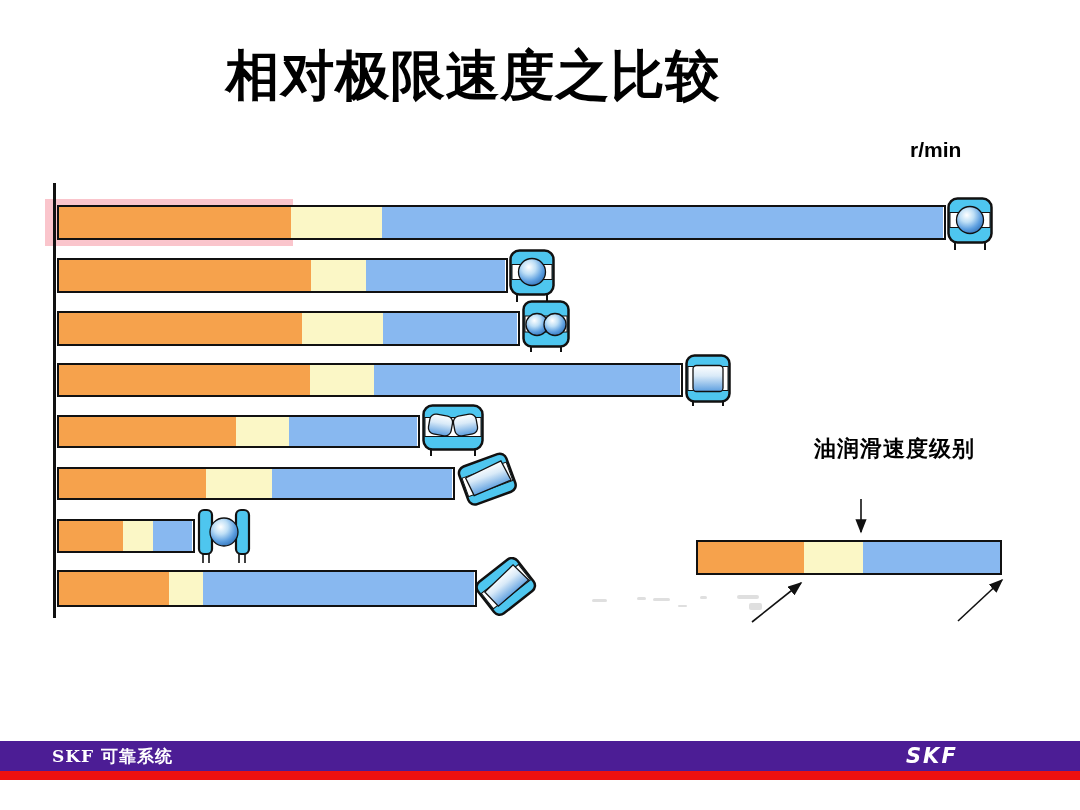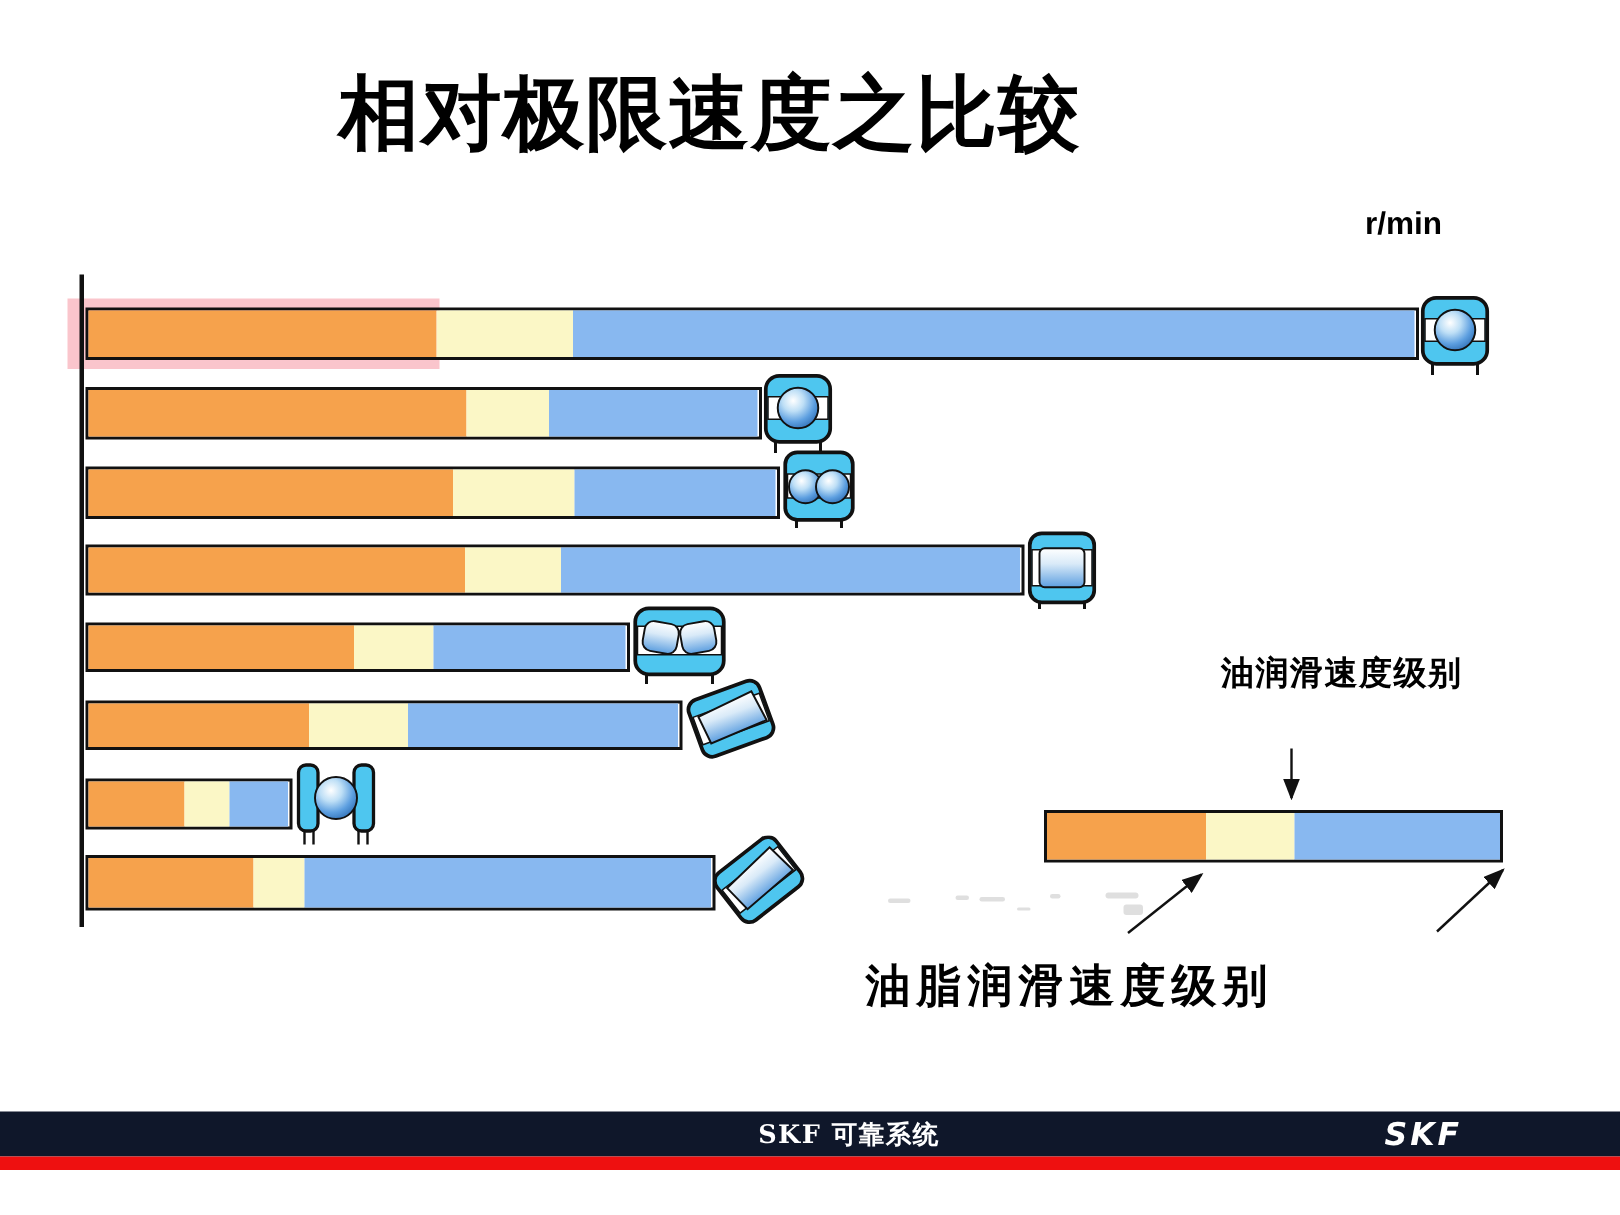--- a/index.html
+++ b/index.html
@@ -24,21 +24,21 @@
   .legend{position:absolute;left:696px;top:540px;height:35px;display:flex;
         border:2px solid #111;box-sizing:border-box;z-index:1;}
   .arrows{position:absolute;left:0;top:0;pointer-events:none;z-index:3;}
   .remnant{position:absolute;background:#c4c4c4;opacity:.55;border-radius:2px;}
   .footer-blue{position:absolute;left:0;top:741px;width:1080px;height:30px;display:flex;
         align-items:center;}
   .footer-brand{margin-left:52px;color:#fff;font-size:17px;font-weight:bold;
         font-family:"DejaVu Serif","Liberation Serif",serif;letter-spacing:1px;}
   .footer-logo{position:absolute;left:906px;color:#fff;font-size:21px;font-weight:bold;
         font-style:italic;letter-spacing:2px;
-        font-family:"DejaVu Sans","Liberation Sans",sans-serif;margin-left:17px;}
+        font-family:"DejaVu Sans","Liberation Sans",sans-serif;}
   .footer-red{position:absolute;left:0;top:771px;width:1080px;height:9px;}
 </style>
 </head>
 <body>
 
 <div class="slide">
 
   <div class="title">相对极限速度之比较</div>
 
   <div class="unit">r/min</div>
@@ -271,21 +271,20 @@
   <div>
     <div class="remnant" style="left:592px;top:599px;width:15px;height:3px;"></div>
     <div class="remnant" style="left:637px;top:597px;width:9px;height:3px;"></div>
     <div class="remnant" style="left:653px;top:598px;width:17px;height:3px;"></div>
     <div class="remnant" style="left:678px;top:605px;width:9px;height:2px;"></div>
     <div class="remnant" style="left:700px;top:596px;width:7px;height:3px;"></div>
     <div class="remnant" style="left:737px;top:595px;width:22px;height:4px;"></div>
     <div class="remnant" style="left:749px;top:603px;width:13px;height:7px;"></div>
   </div>
 
-  <div class="grease-label">油脂润滑速度级别</div>
-
-  <div class="footer-blue" id="footerBlue" style="background: #0f172a; justify-content: center;">
+
+  <div class="footer-blue" id="footerBlue" style="background: #4c1d95;">
     <span class="footer-brand">SKF 可靠系统</span>
     <span class="footer-logo">SKF</span>
   </div>
   <div class="footer-red" id="footerRed" style="background: rgb(238, 16, 16);"></div>
 
 </div>
 
 </body></html>

